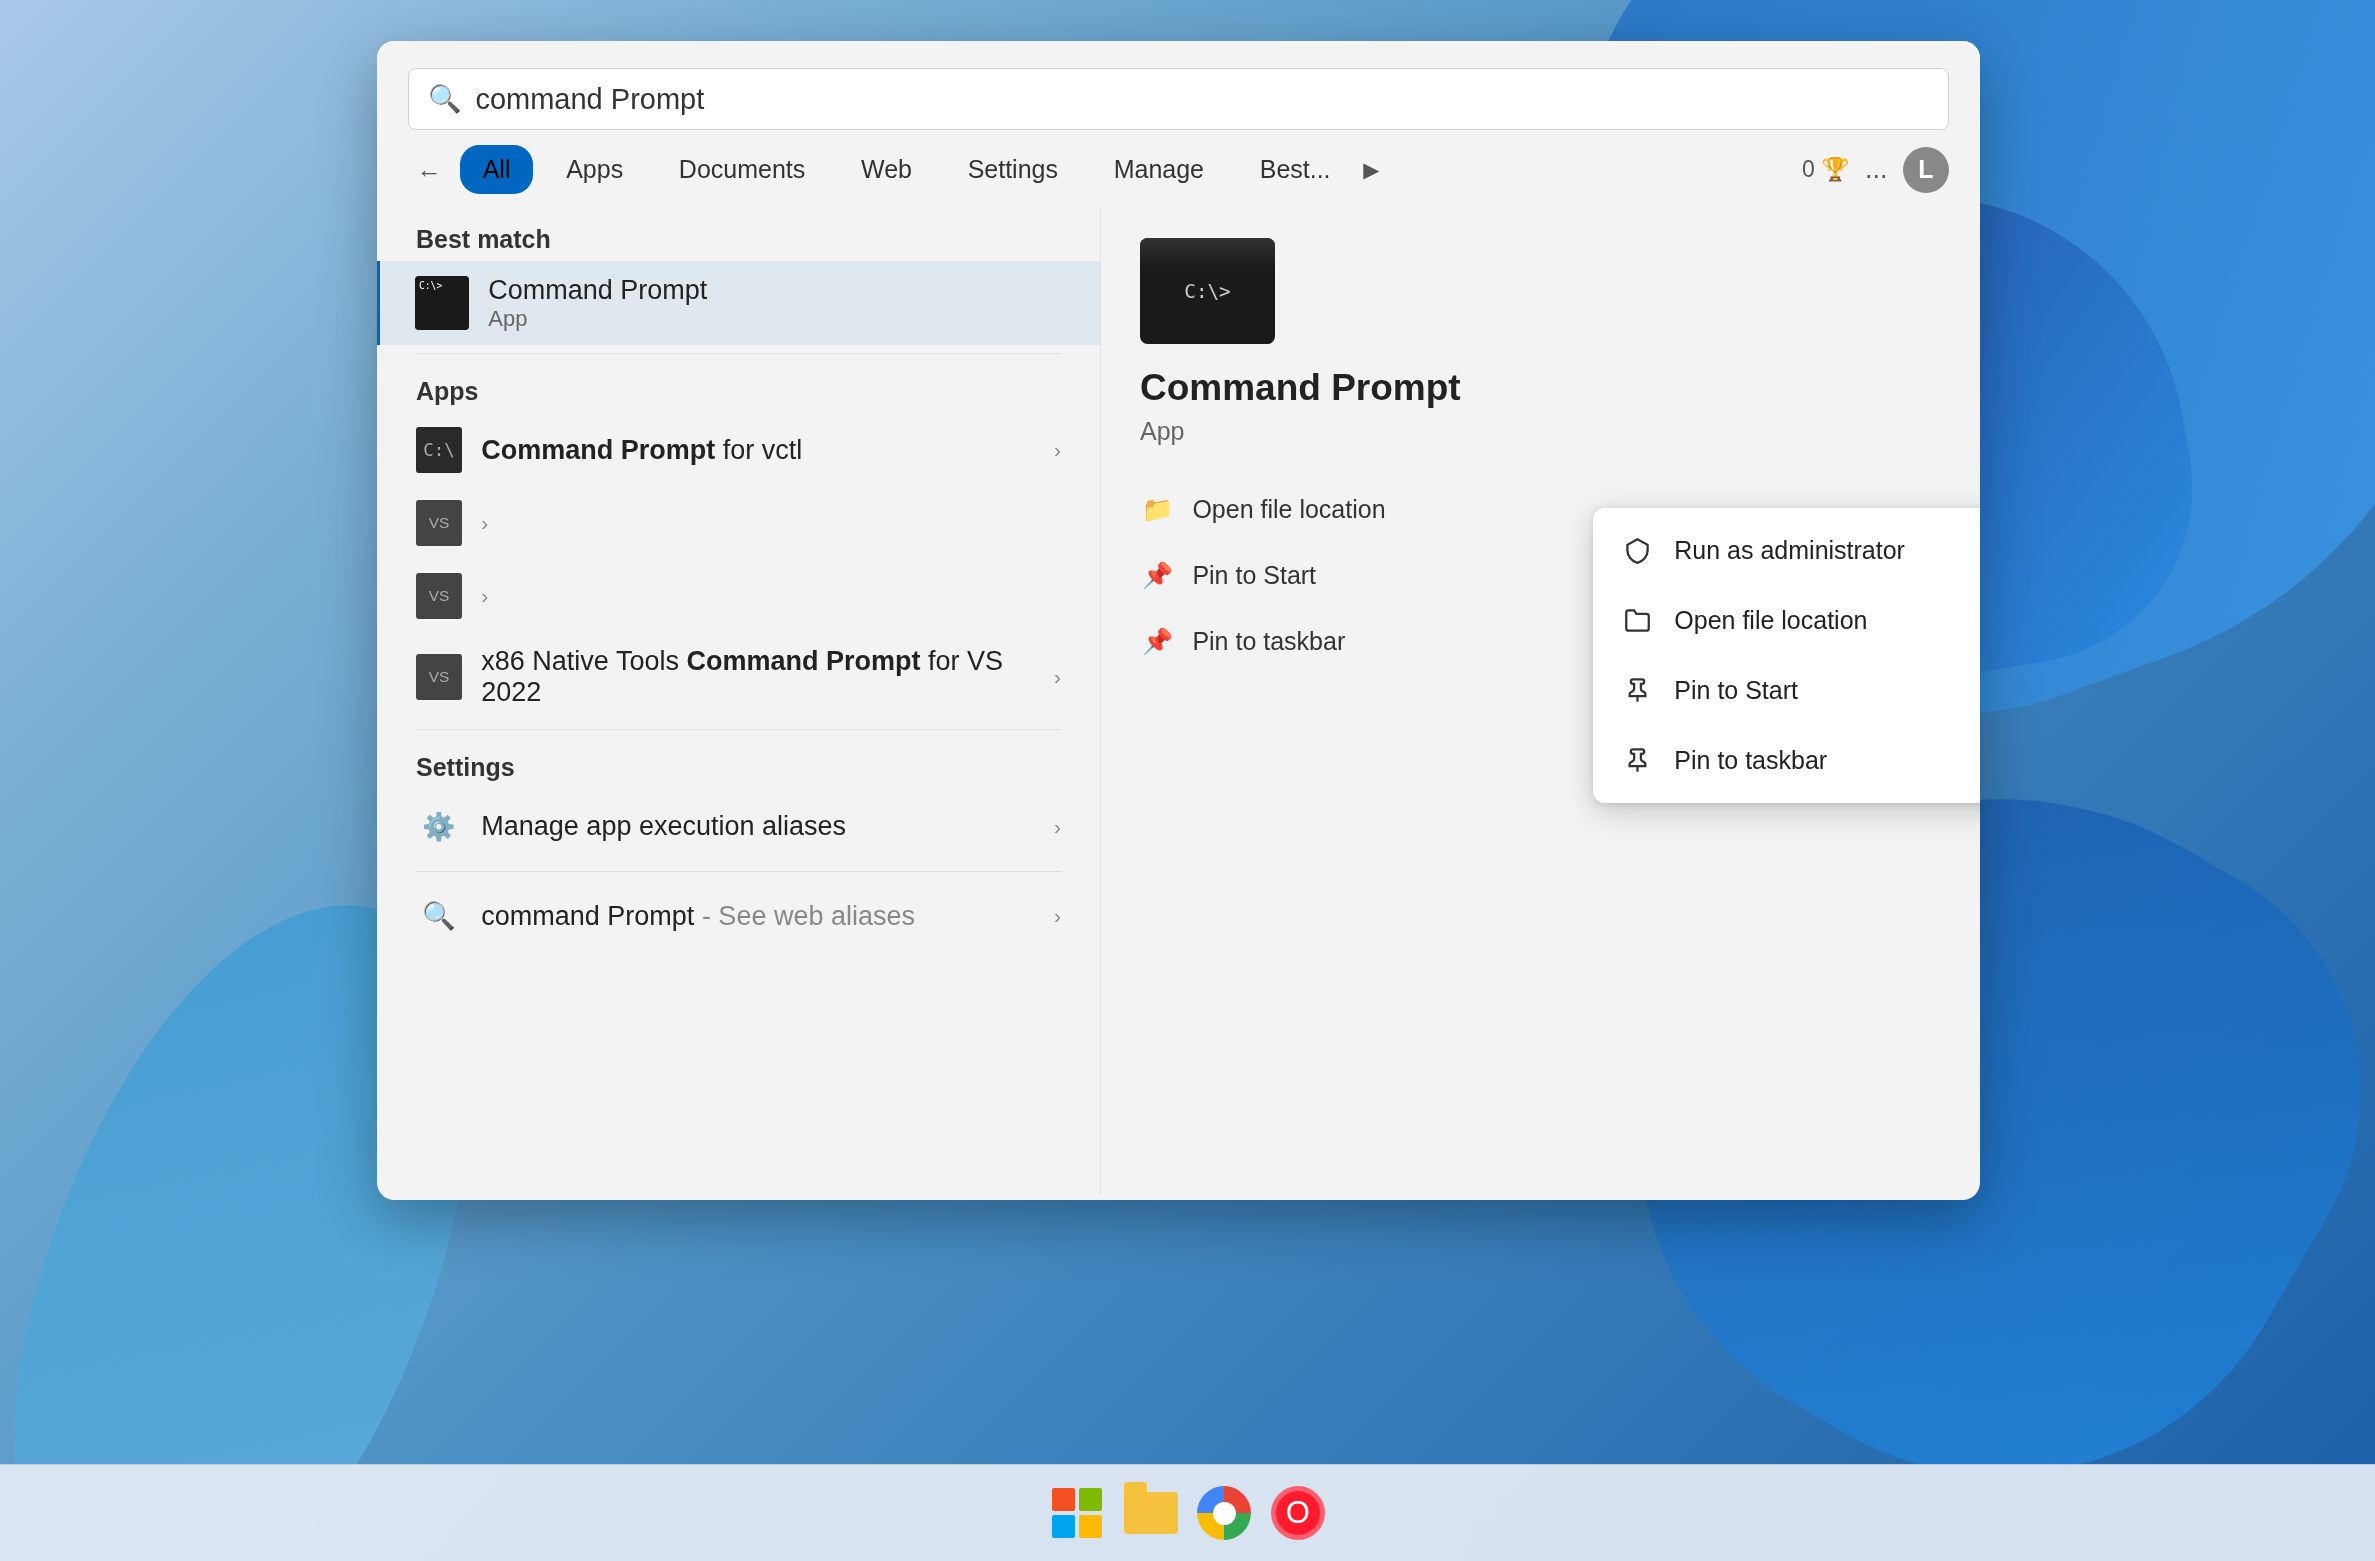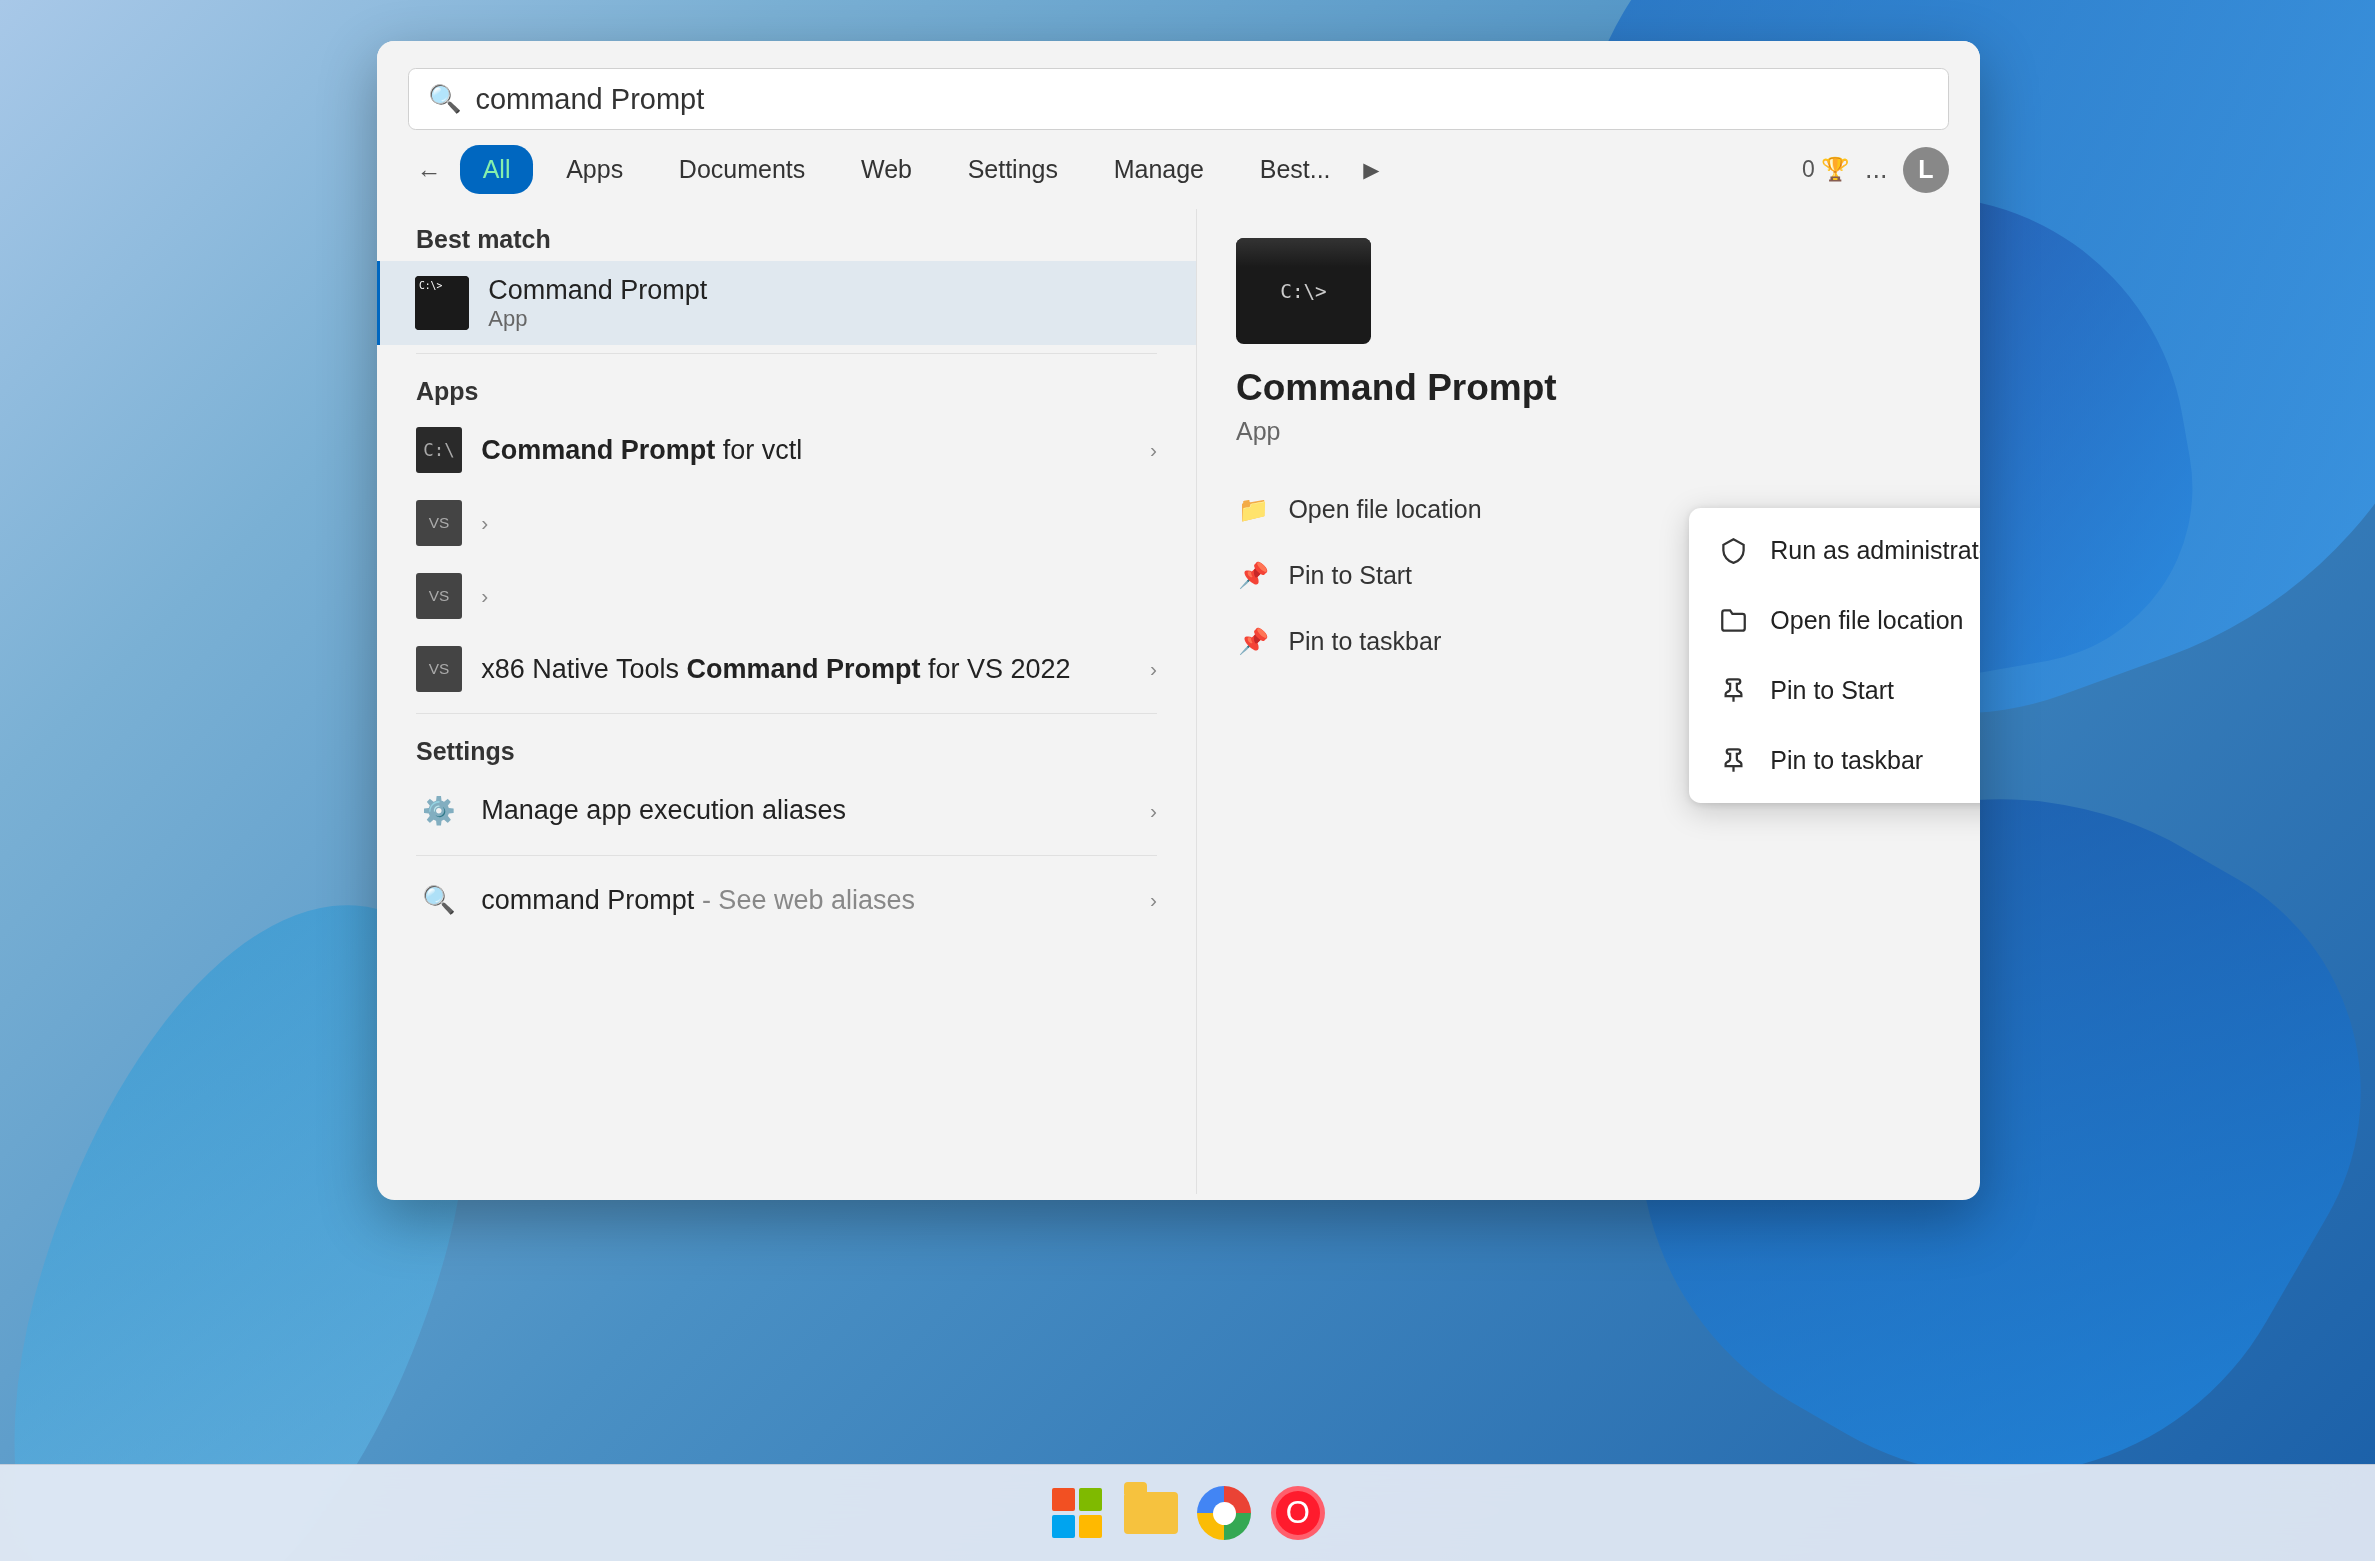--- a/index.html
+++ b/index.html
@@ -96,21 +96,21 @@
       border: none;
       background: transparent;
       font-size: 25px;
       cursor: pointer;
       color: #333;
       font-family: 'Segoe UI', Arial, sans-serif;
     }
 
     .tab-btn.active {
       background: #0067c0;
-      color: #86efac;
+      color: #000000;
     }
 
     .filter-extras {
       margin-left: auto;
       display: flex;
       align-items: center;
       gap: 15.4px;
       font-size: 23px;
       color: #555;
     }
@@ -143,21 +143,21 @@
     }
 
     
     .content-area {
       display: flex;
       height: calc(100% - 174px);
     }
 
     
     .left-panel {
-      width: 820px;
+      width: 724px;
       padding: 0 0 19.3px 0;
       overflow-y: auto;
       border-right: 1px solid #e0e0e0;
     }
 
     .section-header {
       font-size: 25px;
       font-weight: 600;
       color: #333;
       padding: 15.4px 39px 7.7px;

